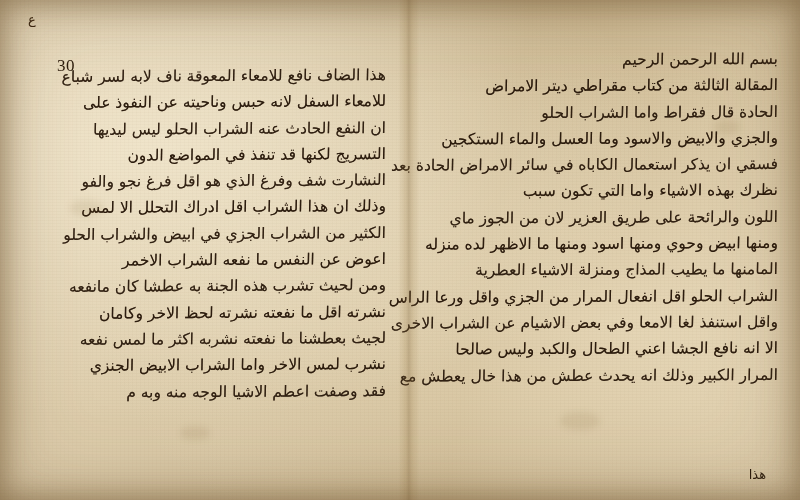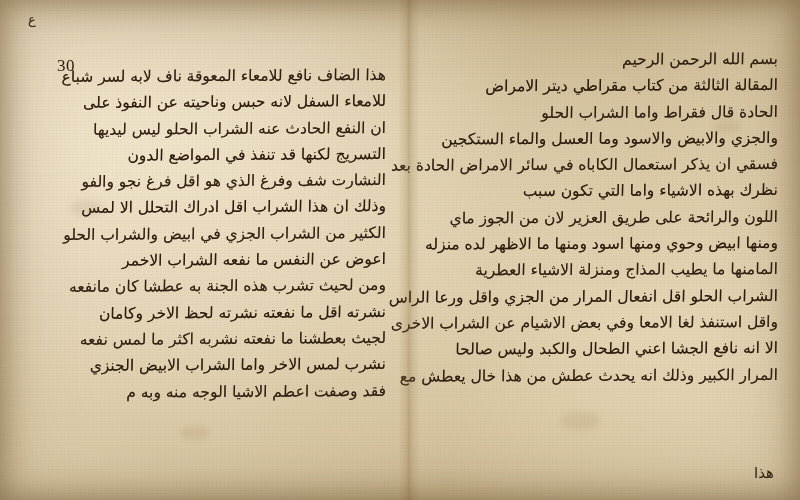--- a/index.html
+++ b/index.html
@@ -125,23 +125,23 @@
     position: absolute;
     left: 28px;
     top: 12px;
     font-size: 13px;
     color: #3a2510;
     direction: rtl;
   }
   
   #catchword {
     position: absolute;
-    right: 26px;
+    right: 34px;
     bottom: 18px;
-    font-size: 15px;
+    font-size: 13px;
     color: #2a1a0c;
     direction: rtl;
   }
 
   
   .blotch {
     position: absolute;
     border-radius: 50%;
     background: rgba(120,88,44,0.10);
     filter: blur(3px);

